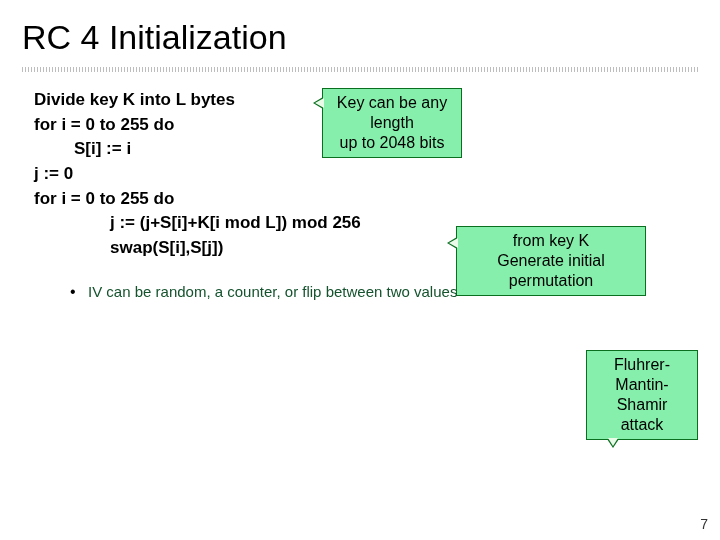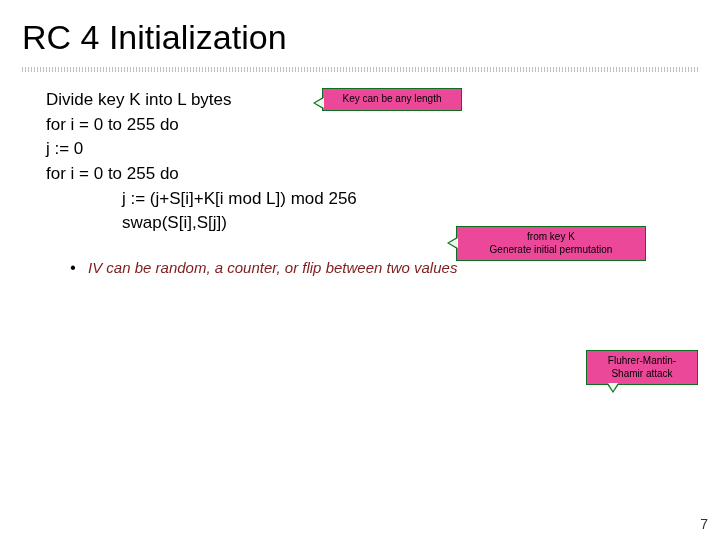--- a/index.html
+++ b/index.html
@@ -1,65 +1,67 @@
 <!DOCTYPE html>
 <html><head>
 <meta charset="utf-8">
 <style>
   * { box-sizing: border-box; margin: 0; padding: 0; }
   html, body { width: 720px; height: 540px; font-family: Verdana, Arial, sans-serif; background: #fff; color: #000; }
   .slide { width: 720px; height: 540px; position: relative; padding: 12px 22px 0 22px; }
   .title { font-size: 34px; font-weight: 400; color: #000; letter-spacing: 0px; margin-bottom: 10px; margin-top: 6px; }
   .rule { height: 5px; width: 100%; background: repeating-linear-gradient(90deg, #bdbdbd 0 1px, transparent 1px 3px); margin-bottom: 16px; }
   .content { position: relative; }
-  .algo { font-size: 17px; line-height: 1.45; margin-left: 24px; }
+  .algo { font-size: 17px; line-height: 1.45; margin-left: 12px; font-weight: bold; }
   .ind1 { margin-left: 40px; }
   .ind2 { margin-left: 76px; }
   
-  .callout { position: absolute; border: 1px solid #0a7020; background: #ec4899; font-size: 10px; line-height: 1.25; text-align: center; padding: 4px 8px; color: #000; }
+  .callout { position: absolute; border: 1px solid #0a7020; background: #86efac; font-size: 16px; line-height: 1.25; text-align: center; padding: 4px 8px; color: #000; }
   .callout:before, .callout:after { content: ""; position: absolute; width: 0; height: 0; }
   #co1 { top: 0px; left: 300px; width: 140px; }
   #co1:before { left: -10px; top: 8px; border-top: 6px solid transparent; border-bottom: 6px solid transparent; border-right: 10px solid #0a7020; }
   #co1:after  { left: -8px; top: 9px; border-top: 5px solid transparent; border-bottom: 5px solid transparent; border-right: 9px solid #eafbe9; }
   #co2 { top: 138px; left: 434px; width: 190px; }
   #co2:before { left: -10px; top: 10px; border-top: 6px solid transparent; border-bottom: 6px solid transparent; border-right: 10px solid #0a7020; }
   #co2:after  { left: -8px; top: 11px; border-top: 5px solid transparent; border-bottom: 5px solid transparent; border-right: 9px solid #eafbe9; }
   #co3 { top: 262px; left: 564px; width: 112px; }
   #co3:before { left: 20px; bottom: -9px; border-left: 6px solid transparent; border-right: 6px solid transparent; border-top: 9px solid #0a7020; }
   #co3:after  { left: 21px; bottom: -7px; border-left: 5px solid transparent; border-right: 5px solid transparent; border-top: 8px solid #eafbe9; }
   
   .bullets { margin-top: 22px; }
   .b1 { position: relative; padding-left: 26px; margin: 4px 8px 6px 0; font-size: 17px; line-height: 1.35; }
   .b1:before { content: ""; position: absolute; left: 4px; top: 6px; width: 10px; height: 10px; background: #0a2a8a; transform: rotate(45deg); }
-  .b2 { position: relative; padding-left: 22px; margin: 2px 0 2px 44px; font-size: 15px; line-height: 1.35; color: #7f1d1d; font-style: italic; }
+  .b2 { position: relative; padding-left: 22px; margin: 2px 0 2px 44px; font-size: 15px; line-height: 1.35; color: #14532d; }
   .b2:before { content: "•"; position: absolute; left: 4px; top: -1px; color: #000; font-size: 16px; }
   .sup { font-size: 0.65em; vertical-align: super; }
   .pageno { position: absolute; right: 12px; bottom: 8px; font-size: 14px; color: #333; }
 </style>
 </head>
 <body>
 
 <div class="slide">
 
   <div class="title">RC 4 Initialization</div>
   <div class="rule"></div>
 
   <div class="content">
 
     <div class="algo">
       <div>Divide key K into L bytes</div>
       <div>for i = 0 to 255 do</div>
+      <div class="ind1">S[i] := i</div>
       <div>j := 0</div>
       <div>for i = 0 to 255 do</div>
       <div class="ind2">j := (j+S[i]+K[i mod L]) mod 256</div>
       <div class="ind2">swap(S[i],S[j])</div>
     </div>
 
     <div id="co1" class="callout">
       <div>Key can be any length</div>
+      <div>up to 2048 bits</div>
     </div>
     <div id="co2" class="callout">
       <div>from key K</div>
       <div>Generate initial permutation</div>
     </div>
     <div id="co3" class="callout">
       <div>Fluhrer-Mantin-</div>
       <div>Shamir attack</div>
     </div>
 

